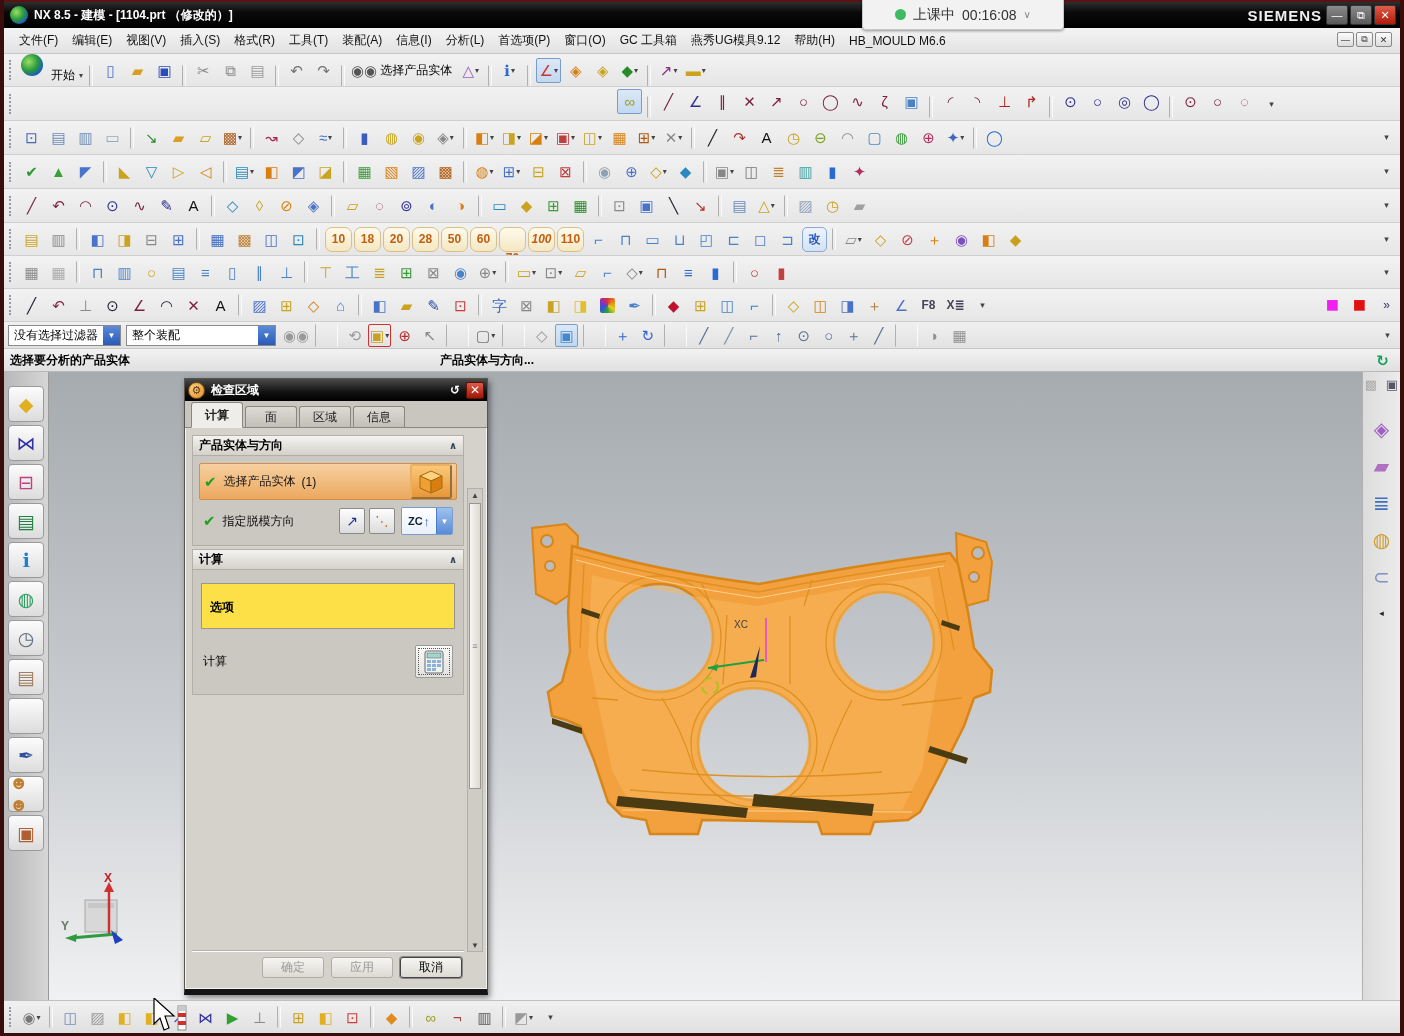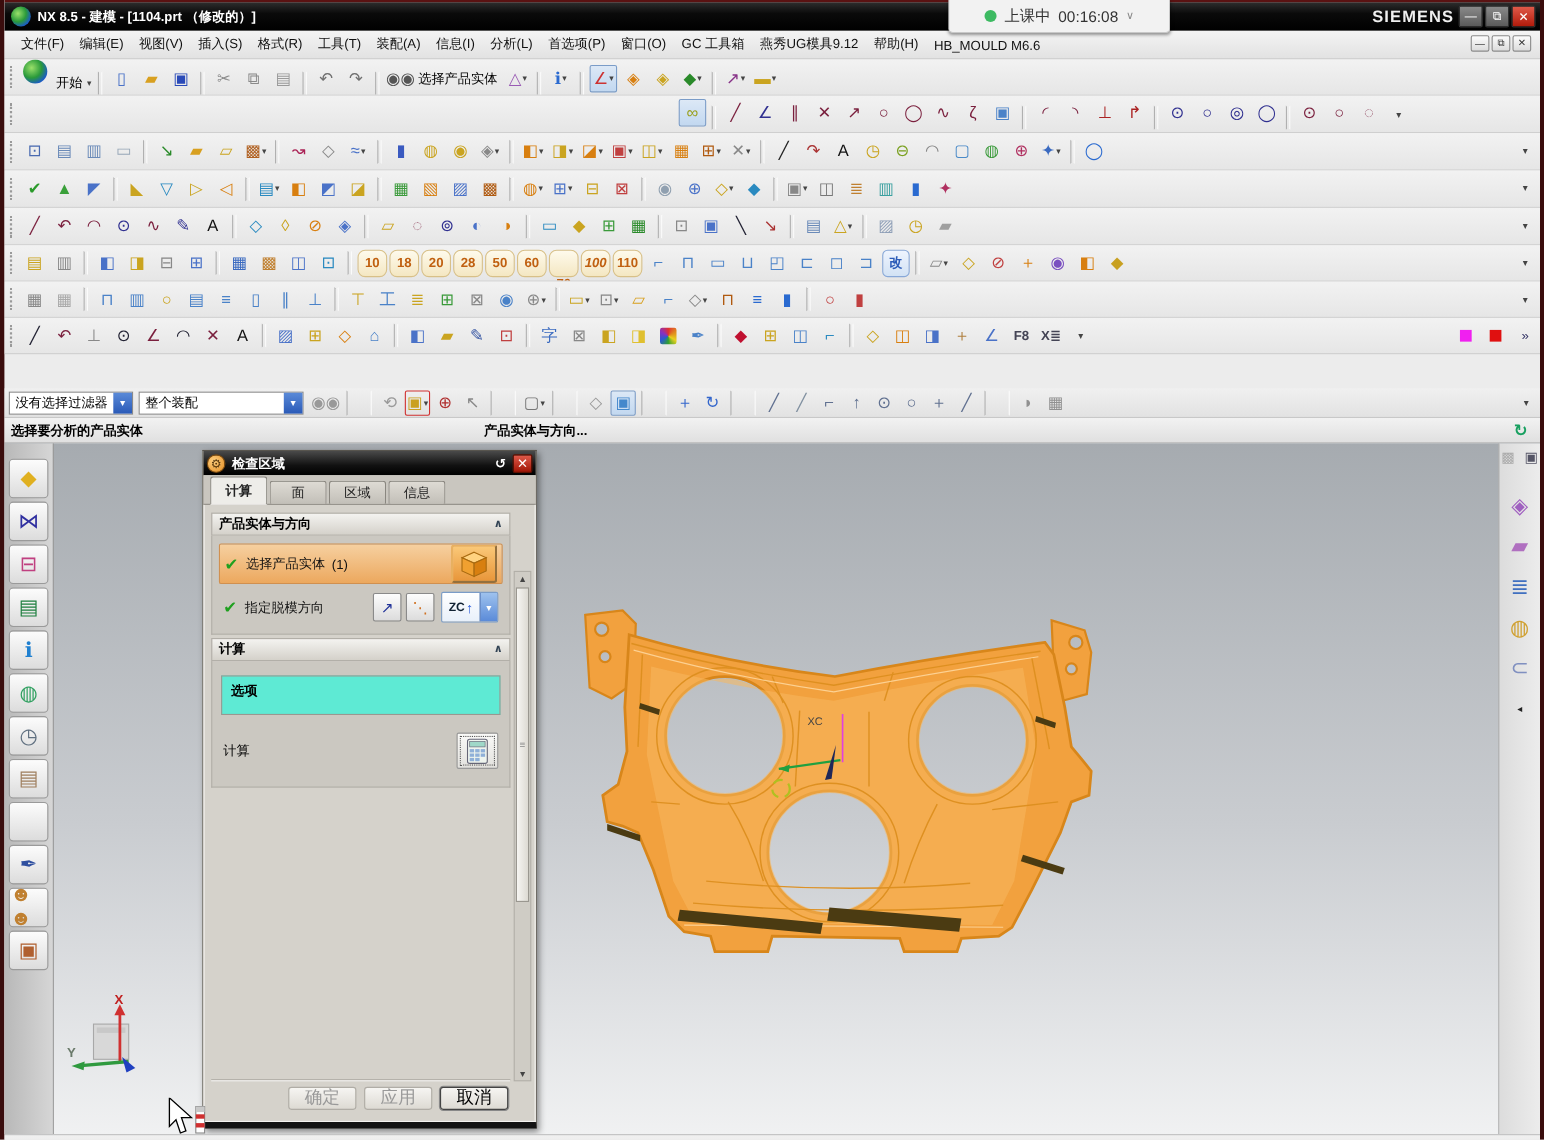--- a/index.html
+++ b/index.html
@@ -38,21 +38,21 @@
   .ico.numblue{background:linear-gradient(#eef4fe,#d2e2f4);border:1px solid #88a8d8;border-radius:5px;font-size:12px;font-weight:bold;}
   .ico.txt .g{font-size:12px;font-weight:bold;color:#445;}
   .ico.bigsq .g{font-size:22px;}
   .ico.small .g{font-size:9px;}
   .ico.ovf .g{font-size:12px;color:#336;}
   .ico.redbox{border:1px solid #d03030;}
   .ico.palette .g{width:15px;height:15px;background:conic-gradient(#e03030,#e08a20,#e8d020,#30a030,#2a5ad0,#8a30c0,#e03030);border-radius:2px;}
   .ico.mlauto{margin-left:auto;}
   .r2pad{padding-left:598px;}
   
-  .selbar{height:27px;background:linear-gradient(#f0f0f0,#e2e2e2);display:flex;align-items:center;border-bottom:1px solid #c8c8c8;padding-left:4px;margin-top:31px;}
+  .selbar{height:27px;background:linear-gradient(#f0f0f0,#e2e2e2);display:flex;align-items:center;border-bottom:1px solid #c8c8c8;padding-left:4px;}
   .combo{display:flex;align-items:center;height:21px;border:1px solid #8a8a8a;background:#fff;font-size:12px;margin-right:5px;}
   .combo .val{padding:0 5px;white-space:nowrap;}
   .combo .cdd{width:17px;height:100%;background:linear-gradient(#5a8ad8,#2a5ab8);color:#fff;font-size:8px;display:flex;align-items:center;justify-content:center;}
   .selbar .ico{min-width:23px;height:23px;}
   .promptbar{height:23px;background:linear-gradient(#f2f2f2,#e0e0e0);display:flex;align-items:center;font-size:12px;font-weight:bold;border-bottom:1px solid #b8b8b8;padding:0 4px;}
   .prompt-left{margin-left:2px;}
   .prompt-right{margin-left:310px;}
   .promptbar .icons{margin-left:auto;display:flex;}
   
   .main{position:relative;height:628px;background:linear-gradient(#a6abb0,#c9ccd0 55%,#f0f1f2);overflow:hidden;}
@@ -81,31 +81,31 @@
   .selrow{height:37px;background:linear-gradient(#f6d0a0,#eca85e);border:1px solid #d09050;border-radius:2px;display:flex;align-items:center;padding:0 4px;}
   .check{color:#1fa01f;font-size:15px;font-weight:bold;margin-right:7px;}
   .rowlbl{font-size:12px;color:#111;}
   .cubebtn{margin-left:auto;width:42px;height:35px;background:linear-gradient(#fac878,#e8963a);border:2px outset #e8b060;border-radius:3px;display:flex;align-items:center;justify-content:center;}
   .dirrow{height:34px;display:flex;align-items:center;padding:0 4px;margin-top:4px;}
   .sqbtn{width:26px;height:26px;background:linear-gradient(#fdfdfd,#dcdcdc);border:1px solid #8a8a8a;border-radius:2px;display:flex;align-items:center;justify-content:center;font-size:14px;margin-left:4px;}
   .zccombo{display:flex;margin-left:6px;height:28px;border:1px solid #7a9cc8;border-radius:2px;overflow:hidden;}
   .zcval{width:34px;background:linear-gradient(#fff,#e8f0fa);display:flex;align-items:center;justify-content:center;font-size:11px;font-weight:bold;color:#123;gap:1px;}
   .zcarrow{color:#2a5ad8;font-size:13px;}
   .zcdd{width:16px;background:linear-gradient(#9ec2ee,#5a8ad8);color:#fff;font-size:8px;display:flex;align-items:center;justify-content:center;border-left:1px solid #4a7ac8;}
-  .groupbox{border:1px solid #9a9790;background:#5eead4;margin:6px 2px 0 2px;padding:5px 8px 9px 8px;}
+  .groupbox{border:1px solid #9a9790;background:#fde047;margin:6px 2px 0 2px;padding:15px 8px 9px 8px;}
   .grouplabel{font-size:12px;font-weight:bold;margin-bottom:3px;}
   .radio-row{display:flex;align-items:center;height:19px;font-size:12px;}
   .rb{width:13px;height:13px;border-radius:50%;background:radial-gradient(#fff,#dcdcdc);border:1px solid #7a7a7a;margin-right:5px;position:relative;}
   .radio-row.on .rb::after{content:"";position:absolute;left:3px;top:3px;width:5px;height:5px;border-radius:50%;background:#1a56c8;}
   .calcrow{display:flex;align-items:center;margin:16px 4px 4px 4px;}
   .calclbl{font-size:12px;}
   .calcbtn{margin-left:auto;width:38px;height:33px;background:linear-gradient(#fafaf8,#e2e1dd);border:1px solid #9a9a9a;outline:1px dotted #555;outline-offset:-4px;border-radius:2px;display:flex;align-items:center;justify-content:center;}
   .dlg-fill{flex:1;}
   .dlg-buttons{flex:0 0 auto;border-top:1px solid #b2afa8;box-shadow:0 1px 0 #fff inset;padding:6px 2px 6px 0;display:flex;justify-content:flex-end;gap:7px;}
-  .dbtn{width:62px;height:21px;font-size:16px;display:flex;align-items:center;justify-content:center;background:linear-gradient(#f6f5f2,#dddad3);border:1px solid #b0ada6;border-radius:3px;color:#999;}
+  .dbtn{width:62px;height:21px;font-size:12px;display:flex;align-items:center;justify-content:center;background:linear-gradient(#f6f5f2,#dddad3);border:1px solid #b0ada6;border-radius:3px;color:#999;}
   .dbtn.primary{color:#000;border:1px solid #444;box-shadow:0 0 0 1px #888;}
   .dscroll{position:absolute;right:3px;top:60px;bottom:36px;width:16px;background:#cfccc5;border:1px solid #b2afa8;}
   .dscroll .up,.dscroll .down{position:absolute;left:0;right:0;height:12px;font-size:8px;color:#444;display:flex;align-items:center;justify-content:center;}
   .dscroll .up{top:0;}.dscroll .down{bottom:0;}
   .dthumb{position:absolute;left:1px;right:1px;top:14px;height:62%;background:linear-gradient(90deg,#f6f5f2,#dddad3);border:1px solid #9a9790;display:flex;align-items:center;justify-content:center;font-size:9px;color:#888;}
   
   .bottombar{height:36px;background:linear-gradient(#f0f0f0,#e0e0e0);border-top:1px solid #c0c0c0;border-bottom:3px solid #3a0d0d;display:flex;align-items:center;padding-left:3px;position:relative;}
   .cursor{position:absolute;left:146px;top:998px;z-index:99;pointer-events:none;}
 </style>
 </head>

